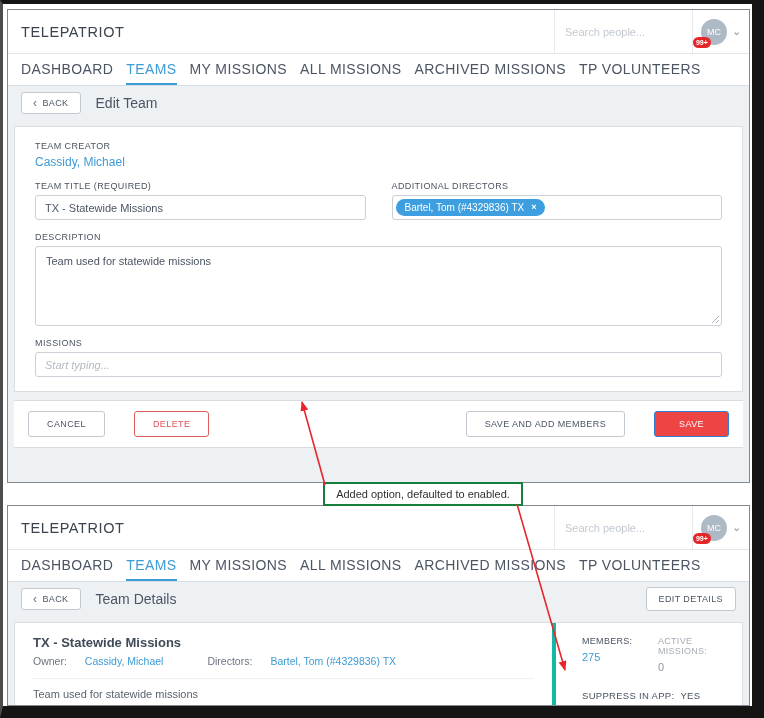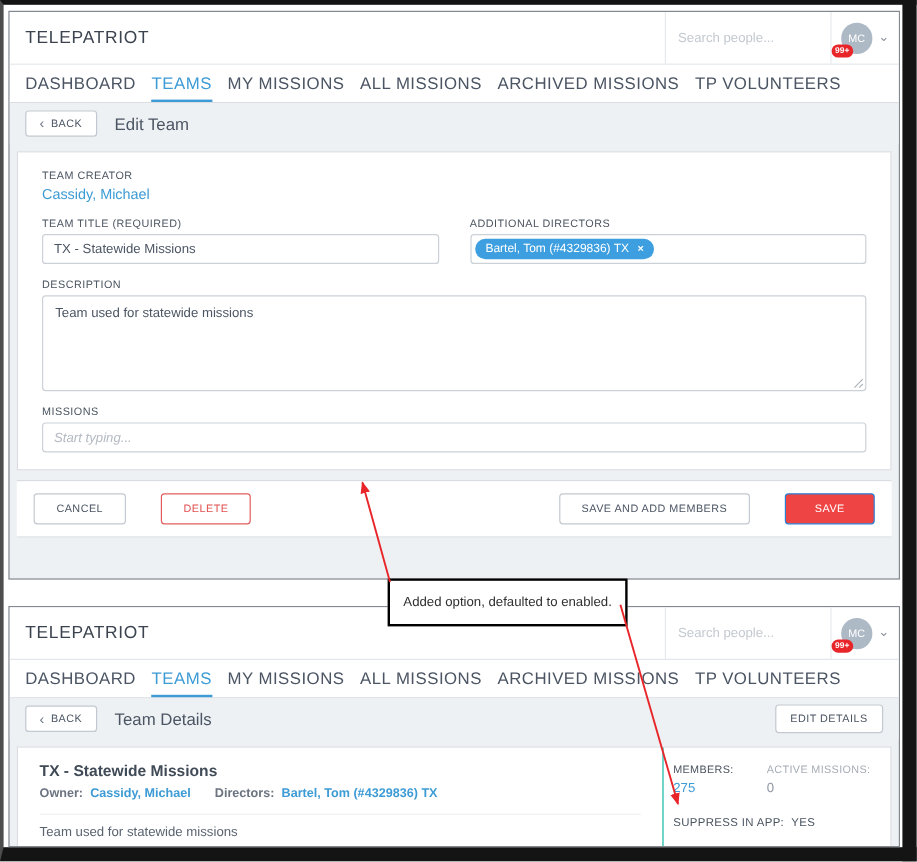--- a/index.html
+++ b/index.html
@@ -82,36 +82,36 @@
   
   .footer-bar{ margin-top:8px; background:#fff; border-top:1px solid #d9dde2;
                border-bottom:1px solid #d9dde2; height:48px; display:flex; align-items:center;
                padding:0 14px; gap:29px;}
   .btn.delete{ border-color:#e15e5e; color:#e14f4f; }
   .btn.primary{ background:#ef4444; border-color:#2b80d4; color:#fff; padding:7px 24px;}
   .btn.wide{ padding:7px 18px; }
   .push-right{ margin-left:auto; }
 
   
-  .annotation{ position:absolute; left:320px; top:478px; width:200px; height:40px;
-               background:#fff; border:2px solid #000000; z-index:5; display:flex;
+  .annotation{ position:absolute; left:320px; top:478px; width:200px; height:24px;
+               background:#fff; border:2px solid #15803d; z-index:5; display:flex;
                align-items:center; justify-content:center; font-size:11px; color:#303030;}
   .arrow-layer{ position:absolute; left:0; top:0; width:749px; height:702px;
                 z-index:6; pointer-events:none; }
 
   
   .details-body{ flex:1; padding:6px; }
   .details-card{ background:#fff; border:1px solid #d9dde2; height:100%; display:flex; }
   .d-left{ flex:1; padding:12px 18px; }
   .team-name{ font-size:13px; font-weight:bold; color:#414b57; }
-  .owner-line{ margin-top:5px; font-size:10.5px; color:#6b7480; display:flex; gap:6px; flex-wrap:wrap;font-weight:bold;}
+  .owner-line{ margin-top:5px; font-size:10.5px; color:#6b7480; display:flex; gap:18px; flex-wrap:wrap;}
   .owner-line .lnk{ color:#3d9bd5; cursor:pointer; }
   .d-desc{ margin-top:11px; padding-top:9px; border-top:1px solid #eef0f3;
            font-size:11px; color:#5a6470; }
-  .d-right{ width:190px; border-left:1px solid #14b8a6; padding:13px 0 0 8px; }
+  .d-right{ width:190px; border-left:4px solid #14b8a6; padding:13px 0 0 26px; }
   .stats-row{ display:flex; }
   .stat1{ width:78px; }
   .stat-label{ font-size:9px; letter-spacing:.3px; color:#4a5460; }
   .stat-label.dim{ color:#a6adb6; }
   .stat-val{ margin-top:5px; font-size:11px; }
   .stat-val.blue{ color:#3d9bd5; cursor:pointer; }
   .stat-val.gray{ color:#8f98a3; }
   .suppress-line{ margin-top:17px; font-size:9.5px; letter-spacing:.3px; color:#4a5460;
                   display:flex; gap:6px; align-items:center;}
 </style>

